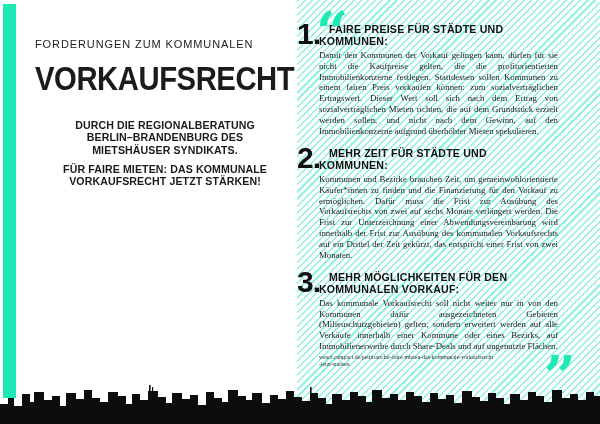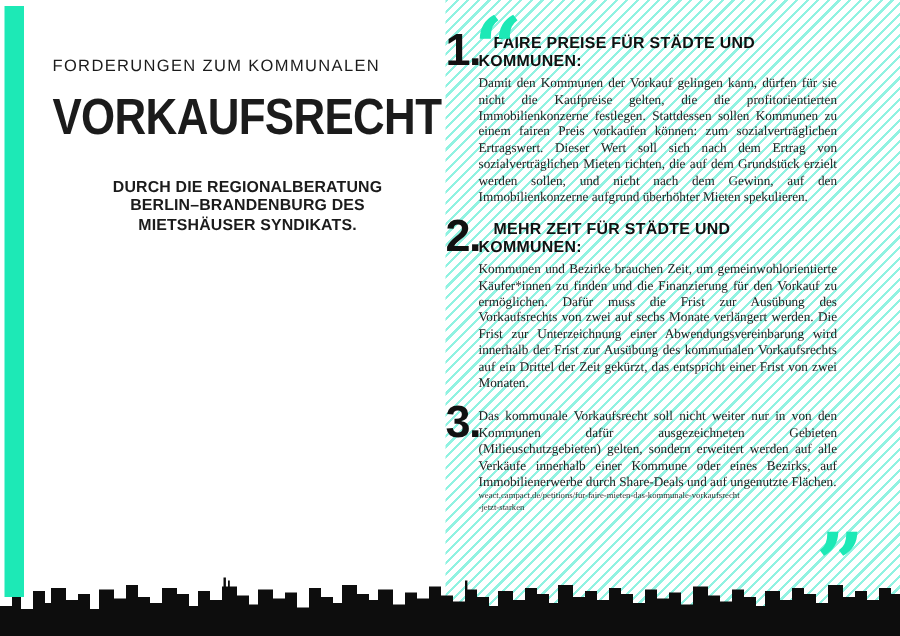--- a/index.html
+++ b/index.html
@@ -53,20 +53,22 @@
 
   <div class="accent-bar"></div>
 
   <div class="left-col">
     <div class="kicker">FORDERUNGEN ZUM KOMMUNALEN</div>
     <div class="title">VORKAUFSRECHT</div>
     <div class="left-paras">
       <p class="lp">DURCH DIE REGIONALBERATUNG
 BERLIN–BRANDENBURG DES
 MIETSHÄUSER SYNDIKATS.</p>
+      <p class="lp">FÜR FAIRE MIETEN: DAS KOMMUNALE
+VORKAUFSRECHT JETZT STÄRKEN!</p>
     </div>
   </div>
 
   <div class="right-col">
     <div class="sections">
 
       <div class="section">
         <span class="sec-number">1.</span>
         <h3 class="sec-heading">FAIRE PREISE FÜR STÄDTE UND
 KOMMUNEN:</h3>
@@ -75,20 +77,22 @@
 
       <div class="section">
         <span class="sec-number">2.</span>
         <h3 class="sec-heading">MEHR ZEIT FÜR STÄDTE UND
 KOMMUNEN:</h3>
         <p class="sec-body">Kommunen und Bezirke brauchen Zeit, um gemeinwohlorientierte Käufer*innen zu finden und die Finanzierung für den Vorkauf zu ermöglichen. Dafür muss die Frist zur Ausübung des Vorkaufsrechts von zwei auf sechs Monate verlängert werden. Die Frist zur Unterzeichnung einer Abwendungsvereinbarung wird innerhalb der Frist zur Ausübung des kommunalen Vorkaufsrechts auf ein Drittel der Zeit gekürzt, das entspricht einer Frist von zwei Monaten.</p>
       </div>
 
       <div class="section">
         <span class="sec-number">3.</span>
+        <h3 class="sec-heading">MEHR MÖGLICHKEITEN FÜR DEN
+KOMMUNALEN VORKAUF:</h3>
         <p class="sec-body">Das kommunale Vorkaufsrecht soll nicht weiter nur in von den Kommunen dafür ausgezeichneten Gebieten (Milieuschutzgebieten) gelten, sondern erweitert werden auf alle Verkäufe innerhalb einer Kommune oder eines Bezirks, auf Immobilienerwerbe durch Share-Deals und auf ungenutzte Flächen.</p>
         <p class="footnote">weact.campact.de/petitions/fur-faire-mieten-das-kommunale-vorkaufsrecht
 -jetzt-starken</p>
       </div>
 
     </div>
   </div>
 
   <span class="quote quote-open">“</span>
   <span class="quote quote-close">”</span>

